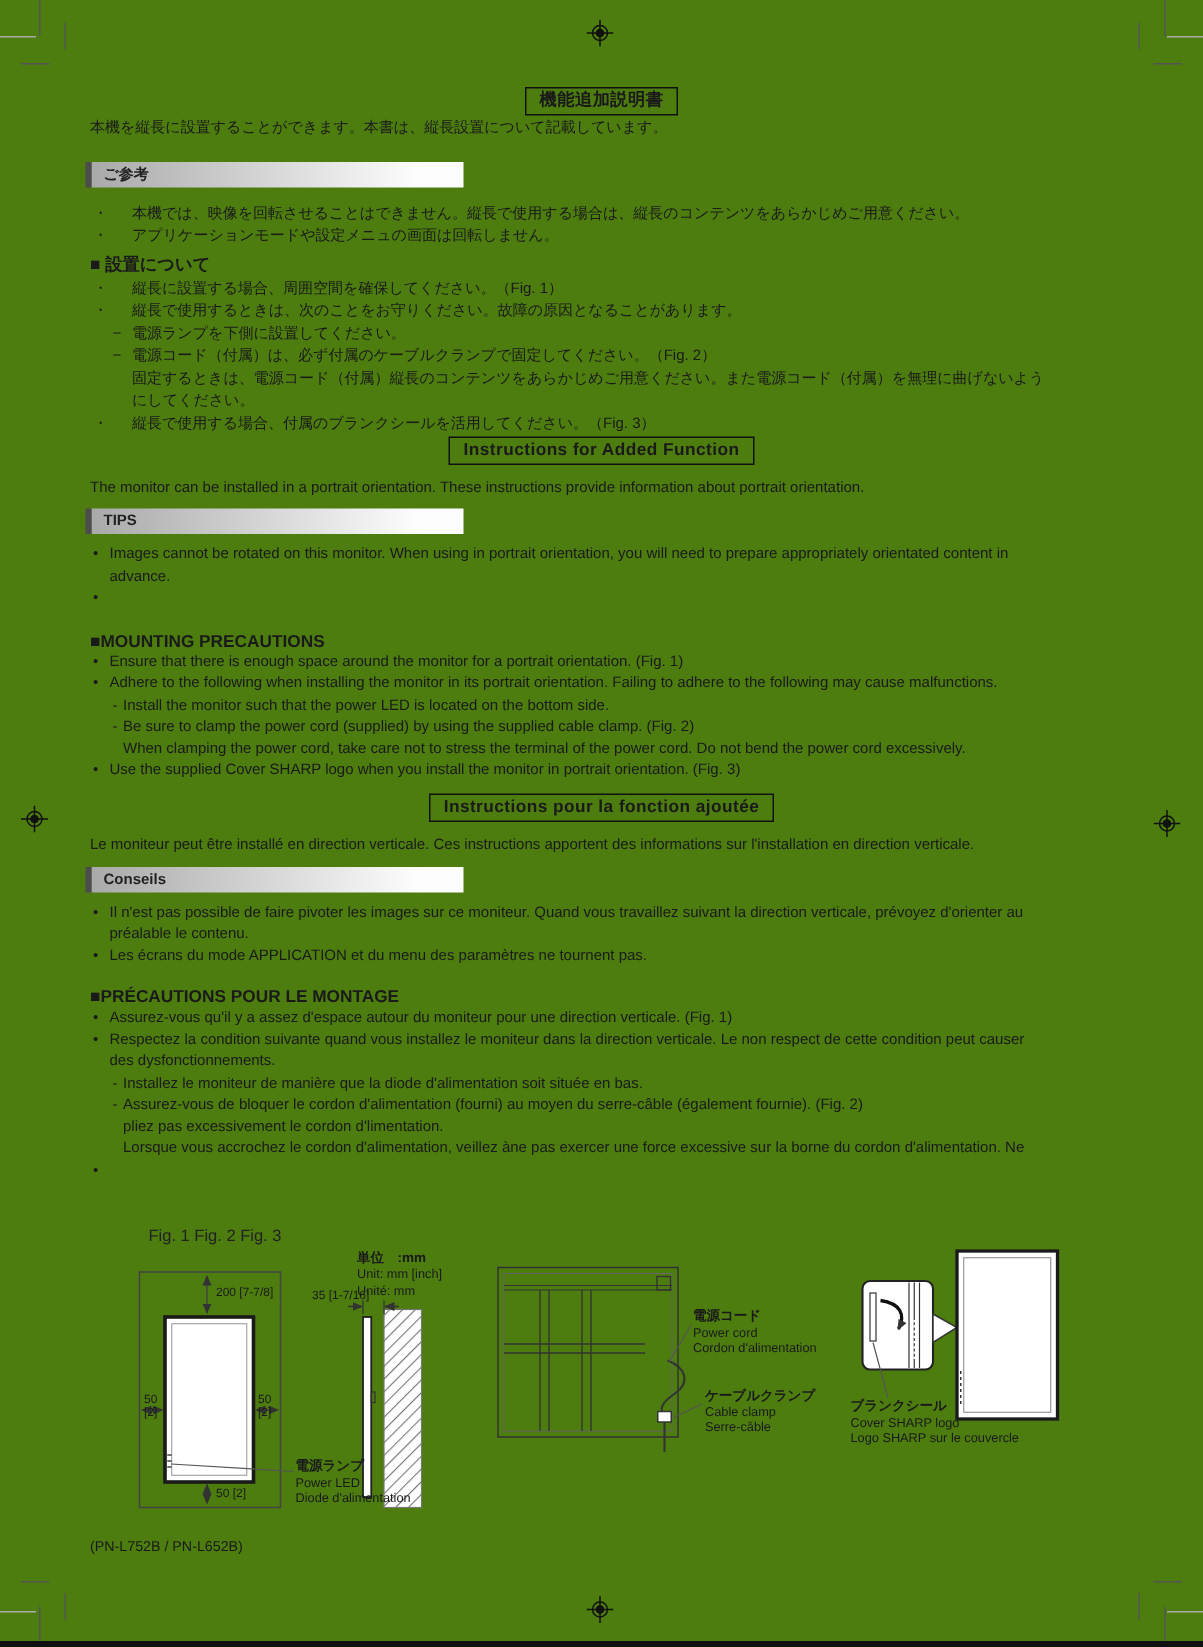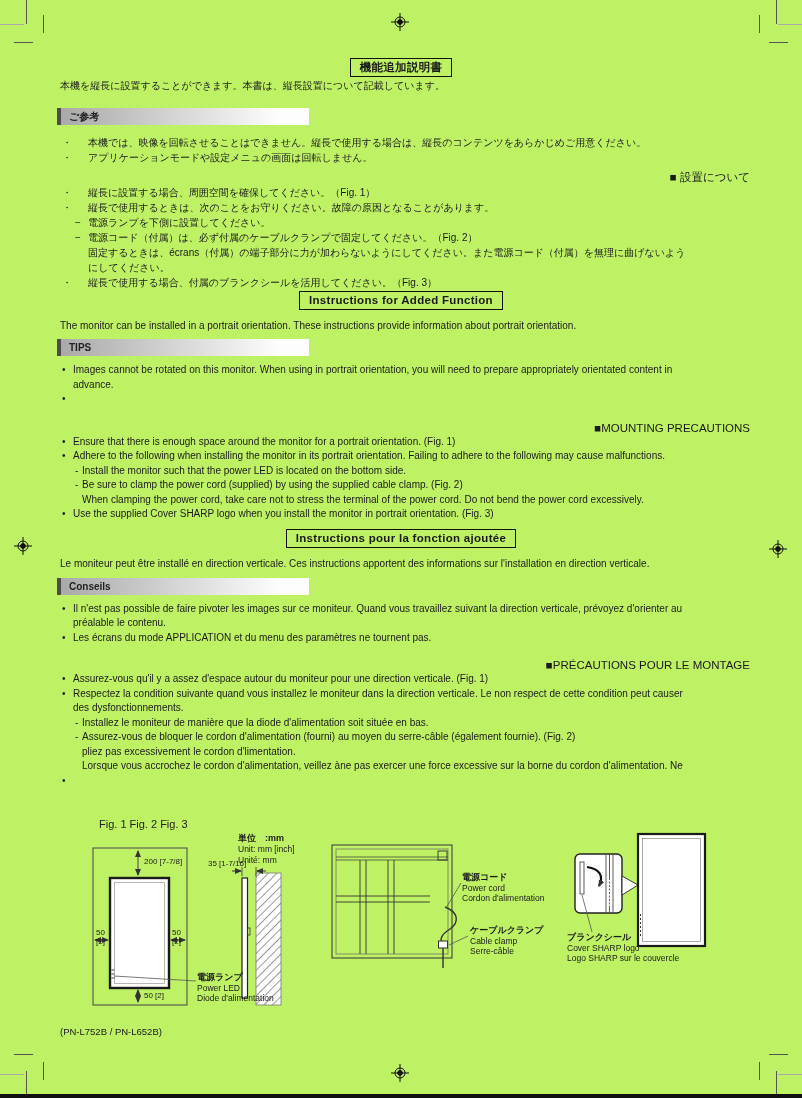--- a/index.html
+++ b/index.html
@@ -1,29 +1,29 @@
 <!DOCTYPE html>
 <html><head>
 <meta charset="utf-8">
 <style>
   html,body{margin:0;padding:0;background:#e8e8e8;}
-  .page{position:relative;width:802px;height:1098px;background:#bef264;overflow:hidden;
+  .page{position:relative;width:802px;height:1098px;background:#4d7c0f;overflow:hidden;
         font-family:"Liberation Sans","DejaVu Sans",sans-serif;color:#1a1a1a;}
   .content{position:absolute;left:60px;top:0;width:690px;}
   .boxwrap{width:802px;margin-left:-60px;text-align:center;}
   .titlebox{display:inline-block;border:1.5px solid #111;padding:2px 9px;font-weight:bold;
             font-size:11.5px;line-height:13px;letter-spacing:.3px;}
   .mt57{margin-top:57px}.mt15{margin-top:15px}.mt11{margin-top:1px}.mt10{margin-top:10px}
   .mt8{margin-top:8px}.mt7{margin-top:7px}.mt6{margin-top:6px}.mt5{margin-top:5px}
   .mt14{margin-top:14px}.mt13{margin-top:13px}.mt1{margin-top:1px}.mt0{margin-top:0}
   .intro{font-size:10px;line-height:15px;white-space:nowrap;}
   .bar{margin-left:-3px;width:252px;height:17px;line-height:17px;
        background:linear-gradient(to right,#a9a9a9,#fdfdfd 88%);
        border-left:4px solid #4c4c4c;padding-left:8px;font-size:10px;font-weight:bold;color:#222;box-sizing:border-box;}
-  .heading{font-size:11.5px;font-weight:normal;line-height:14px;white-space:nowrap;text-align:right;}
+  .heading{font-size:11.5px;font-weight:bold;line-height:14px;white-space:nowrap;}
   .ln{display:flex;white-space:nowrap;font-size:10px;line-height:15px;}
   .ln-en{line-height:14.5px;}
   .g{flex:0 0 auto;}
   
   .jp-b{padding-left:2px}.jp-b .g{width:26px}
   .jp-d{padding-left:15px}.jp-d .g{width:13px}
   .jp-c{padding-left:28px}.jp-c .g{width:0}
   
   .lt-b{padding-left:2px}.lt-b .g{width:11px}
   .lt-d{padding-left:15px}.lt-d .g{width:7px}
@@ -139,21 +139,21 @@
       <div class="ln jp-d">
           <span class="g">−</span>
           <span>電源ランプを下側に設置してください。</span>
         </div>
       <div class="ln jp-d">
           <span class="g">−</span>
           <span>電源コード（付属）は、必ず付属のケーブルクランプで固定してください。（Fig. 2）</span>
         </div>
       <div class="ln jp-c">
           <span class="g"></span>
-          <span>固定するときは、écrans（付属）の端子部分に力が加わらないようにしてください。また電源コード（付属）を無理に曲げないよう</span>
+          <span>固定するときは、電源コード（付属）縦長のコンテンツをあらかじめご用意ください。また電源コード（付属）を無理に曲げないよう</span>
         </div>
       <div class="ln jp-c">
           <span class="g"></span>
           <span>にしてください。</span>
         </div>
       <div class="ln jp-b">
           <span class="g">・</span>
           <span>縦長で使用する場合、付属のブランクシールを活用してください。（Fig. 3）</span>
         </div>
     </div>

